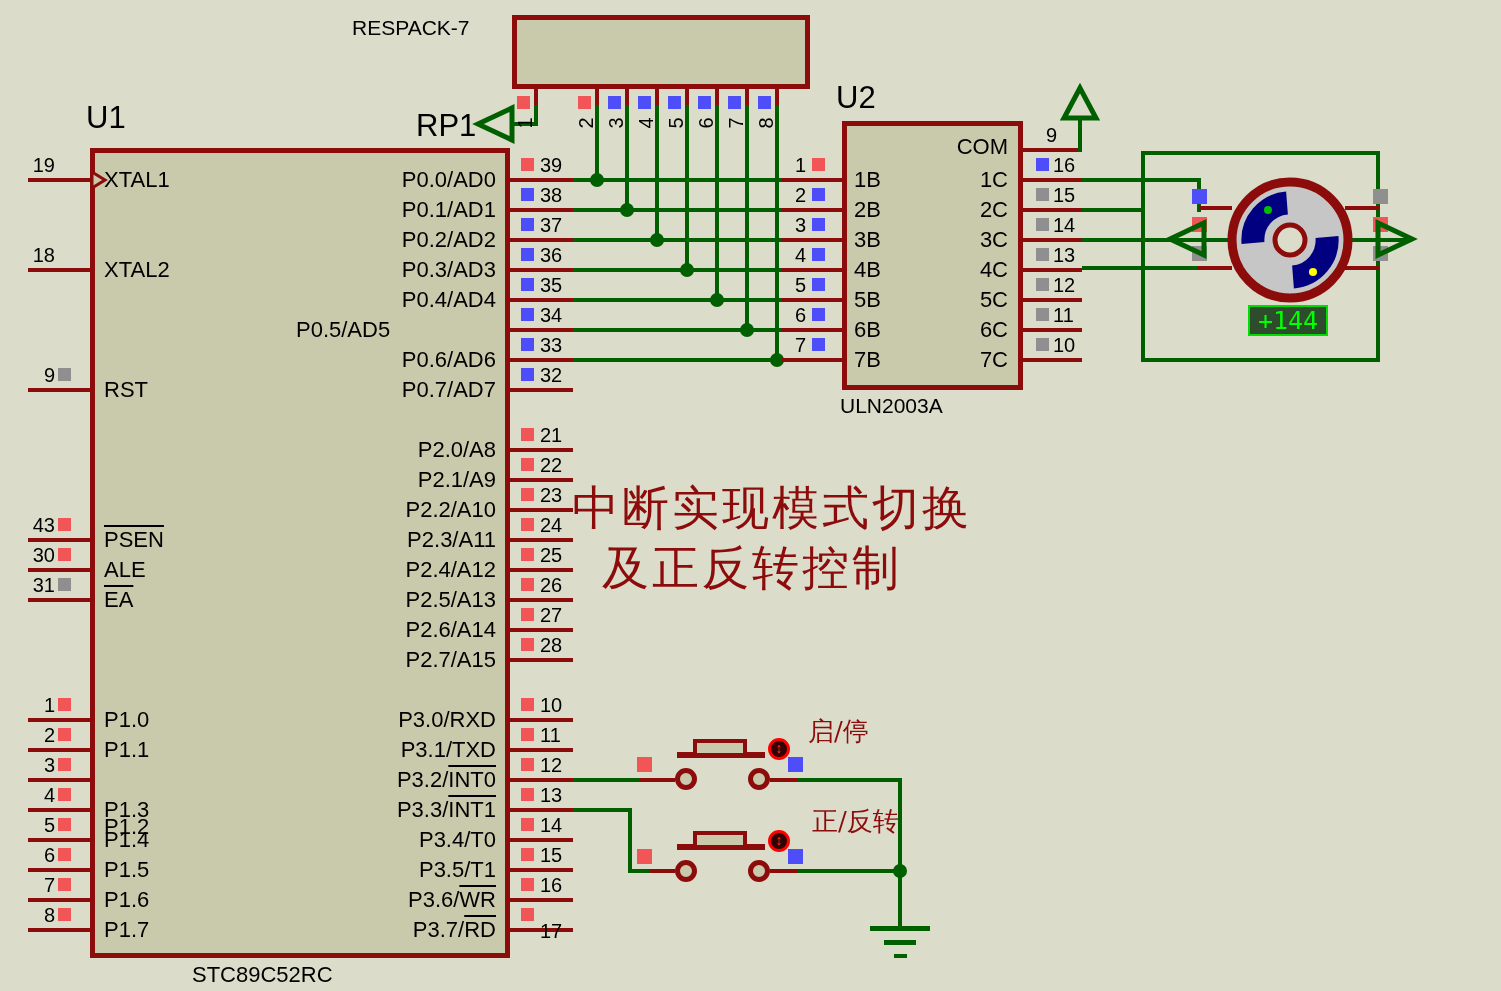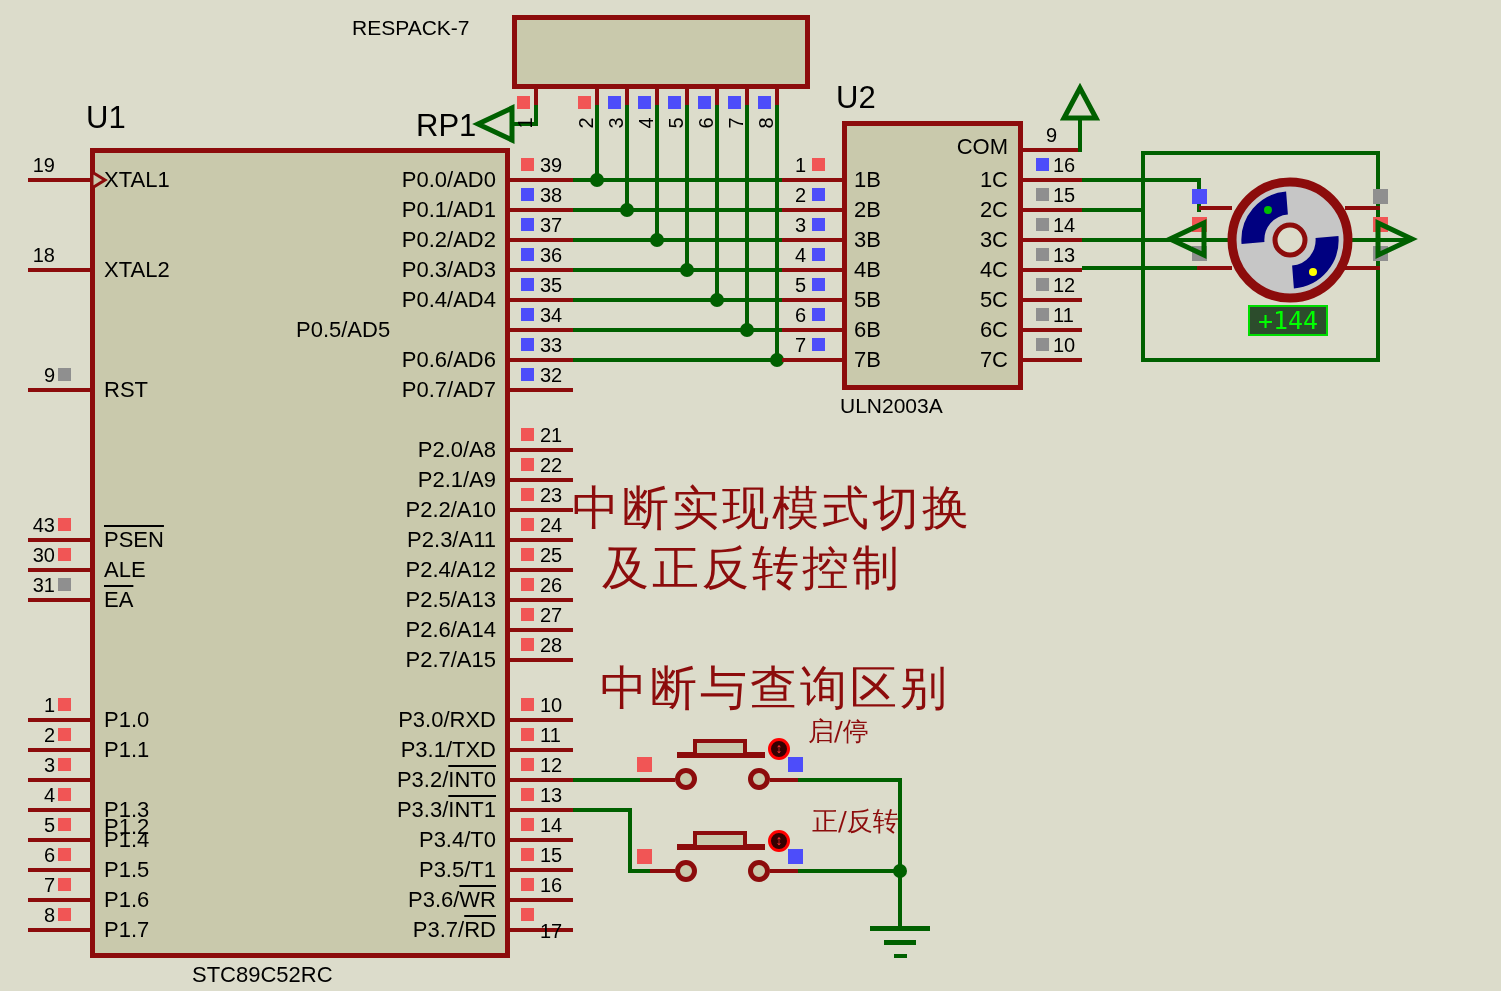--- a/index.html
+++ b/index.html
@@ -386,15 +386,14 @@
     </g>
   </svg>
 
   <div class="disp">+144</div>
 
   <div class="layer" id="layer-text">
       <div class="btnlabel cjk" style="left: 808px; top: 714px;">启/停</div>
       <div class="btnlabel cjk" style="left: 812px; top: 804px;">正/反转</div>
       <div class="annline cjk" style="left: 602px; top: 543px;">及正反转控制</div>
       <div class="annline cjk" style="left: 572px; top: 483px;">中断实现模式切换</div>
-      <div class="annline cjk" style="left: 600px; top: 663px;">中断与查询区别</div>
     </div>
 </div>
 
 </body></html>

